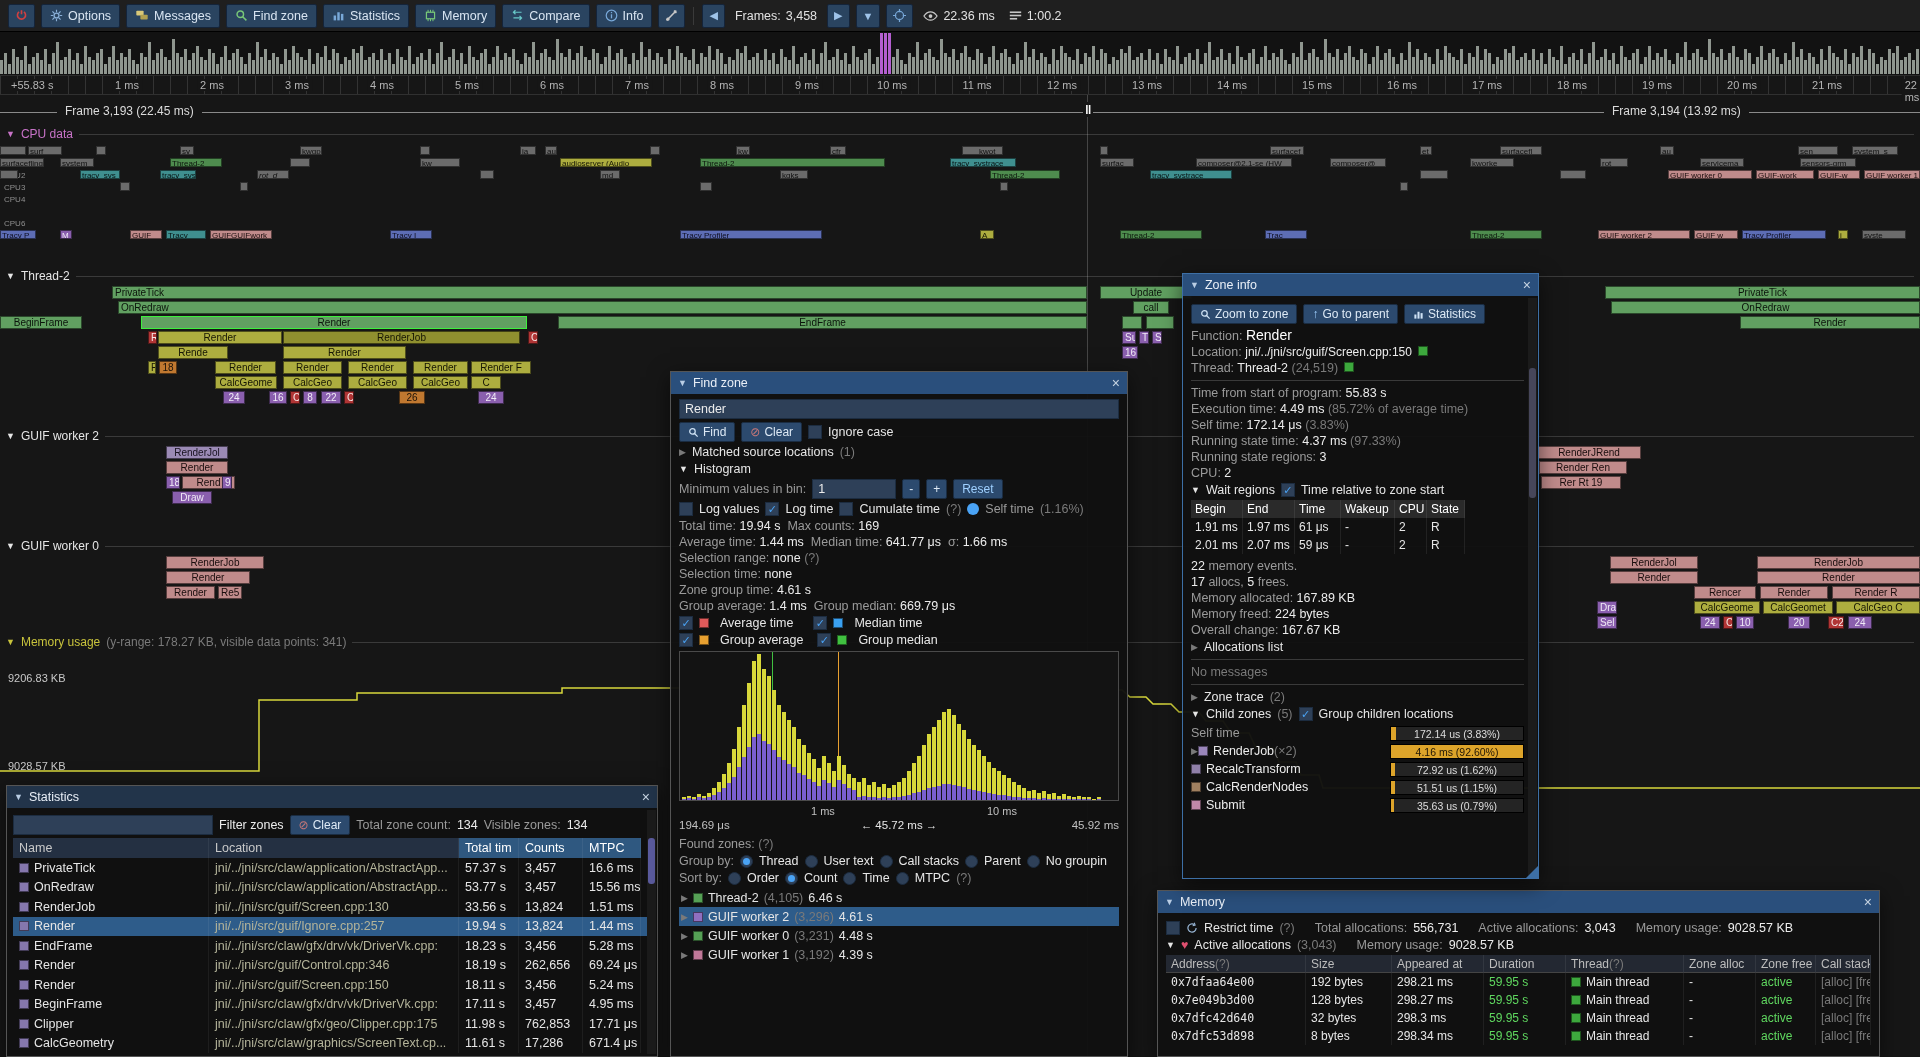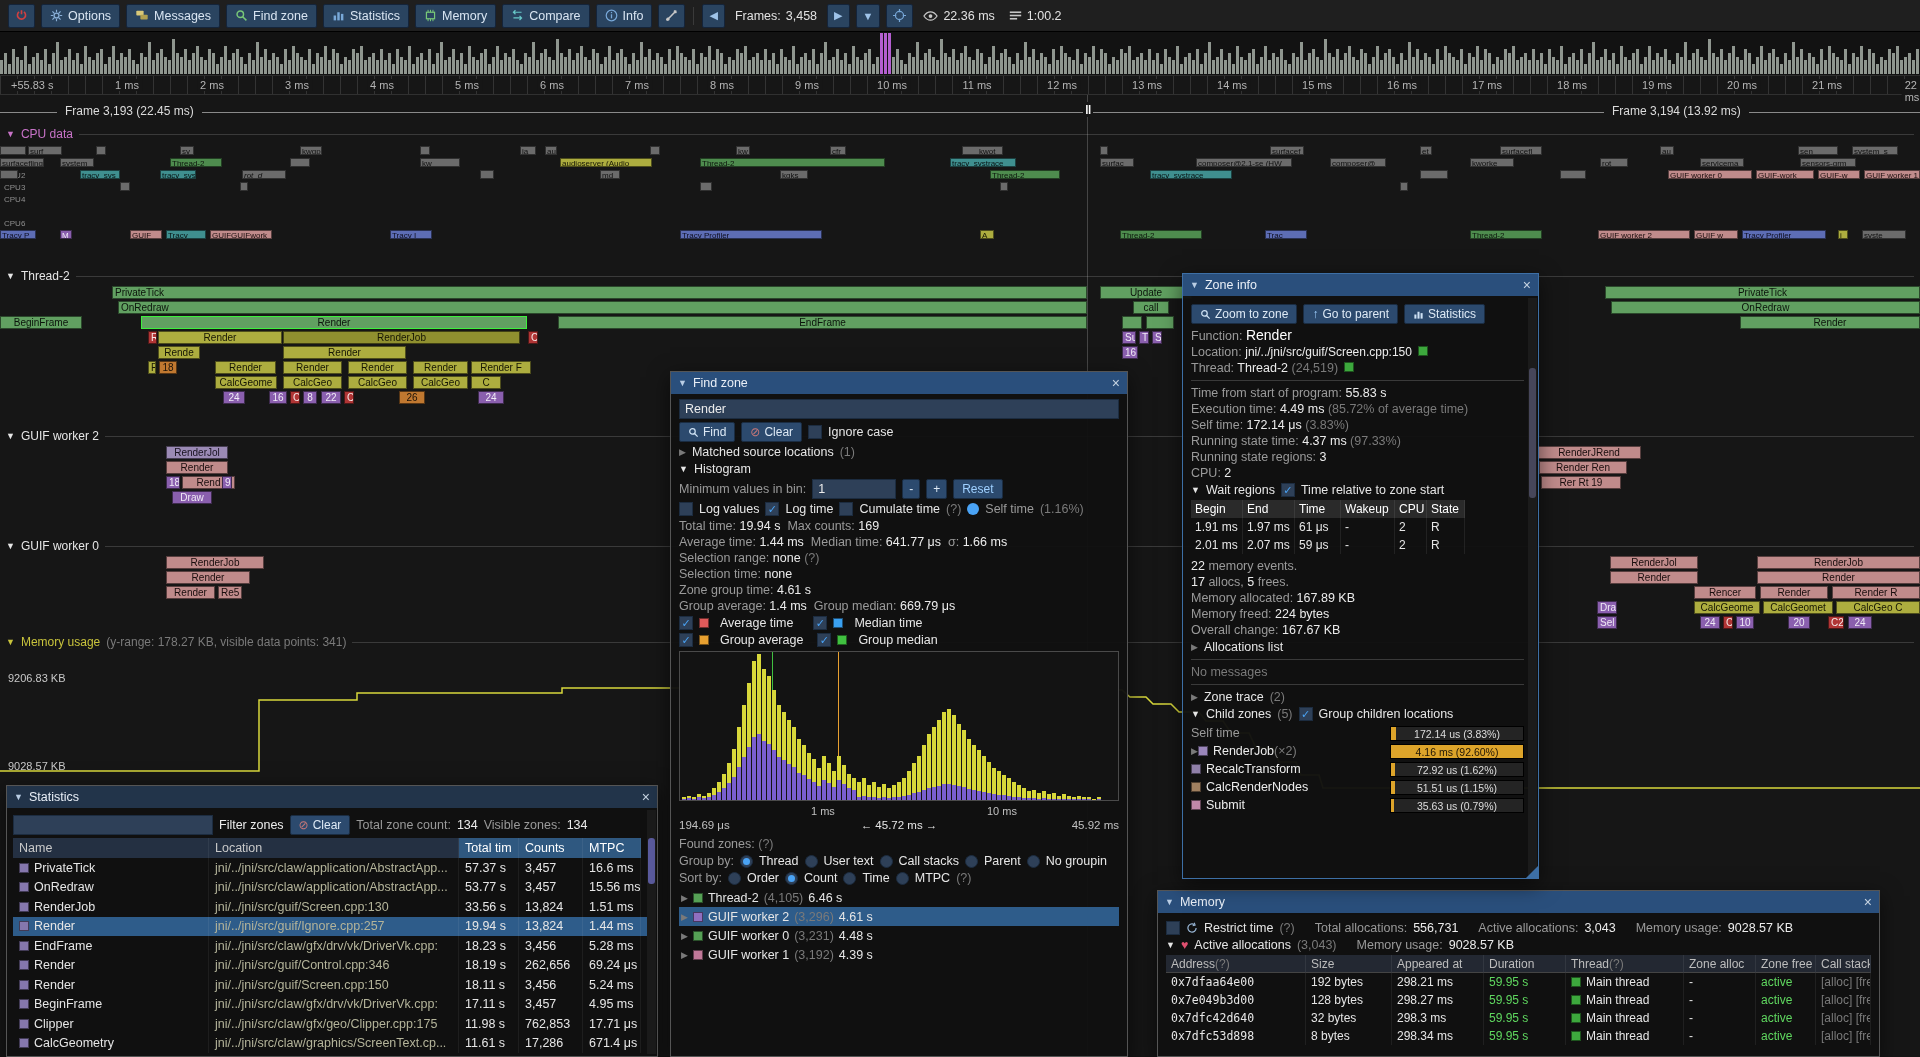--- a/index.html
+++ b/index.html
@@ -773,21 +773,21 @@
         <div class="czone zc-g" style="left: 1470px; width: 44px;">kworke</div>
         <div class="czone zc-g" style="left: 1600px; width: 28px;">rot</div>
         <div class="czone zc-g" style="left: 1700px; width: 44px;">servicema</div>
         <div class="czone zc-g" style="left: 1800px; width: 56px;">sensors-grm</div>
       </div>
       <div class="cpurow" style="top: 24px;">
         <span class="cpulabel">CPU2</span>
         <div class="czone zc-g" style="left: 0px; width: 18px;"></div>
         <div class="czone zc-tea" style="left: 80px; width: 40px;">tracy_sys</div>
         <div class="czone zc-tea" style="left: 160px; width: 36px;">tracy_systrace</div>
-        <div class="czone zc-g" style="left: 242px; width: 44px; font-style: italic;">rot_d</div>
+        <div class="czone zc-g" style="left: 257px; width: 32px; font-style: italic;">rot_d</div>
         <div class="czone zc-g" style="left: 480px; width: 14px;"></div>
         <div class="czone zc-g" style="left: 600px; width: 20px;">md</div>
         <div class="czone zc-g" style="left: 780px; width: 28px;">kgks</div>
         <div class="czone zc-grn" style="left: 990px; width: 70px;">Thread-2</div>
         <div class="czone zc-tea" style="left: 1150px; width: 82px;">tracy_systrace</div>
         <div class="czone zc-g" style="left: 1420px; width: 28px;"></div>
         <div class="czone zc-g" style="left: 1560px; width: 26px;"></div>
         <div class="czone zc-pnk" style="left: 1668px; width: 84px;">GUIF worker 0</div>
         <div class="czone zc-pnk" style="left: 1756px; width: 58px;">GUIF-work</div>
         <div class="czone zc-pnk" style="left: 1818px; width: 42px;">GUIF-w</div>
@@ -846,21 +846,21 @@
       <div class="zone zc-tgrn" style="left: 1122px; top: 30px; width: 20px;"></div>
       <div class="zone zc-tgrn" style="left: 1146px; top: 30px; width: 28px;"></div>
       <div class="zone zc-tgrn" style="left: 1740px; top: 30px; width: 180px;">Render</div>
       <div class="zone zc-red" style="left: 148px; top: 45px; width: 9px;">R</div>
       <div class="zone zc-ol" style="left: 158px; top: 45px; width: 124px;">Render</div>
       <div class="zone zc-ol2" style="left: 283px; top: 45px; width: 237px;">RenderJob</div>
       <div class="zone zc-red" style="left: 528px; top: 45px; width: 10px;">C</div>
       <div class="zone zc-pur" style="left: 1122px; top: 45px; width: 14px;">Su</div>
       <div class="zone zc-pur" style="left: 1139px; top: 45px; width: 10px;">T</div>
       <div class="zone zc-pur" style="left: 1152px; top: 45px; width: 10px;">S</div>
-      <div class="zone zc-ol" style="left: 158px; top: 60px; width: 42px;">Rende</div>
+      <div class="zone zc-ol" style="left: 158px; top: 60px; width: 70px;">Rende</div>
       <div class="zone zc-ol" style="left: 283px; top: 60px; width: 123px;">Render</div>
       <div class="zone zc-pur" style="left: 1122px; top: 60px; width: 16px;">16</div>
       <div class="zone zc-ol" style="left: 148px; top: 75px; width: 8px;">F</div>
       <div class="zone zc-org" style="left: 159px; top: 75px; width: 18px;">18</div>
       <div class="zone zc-ol" style="left: 215px; top: 75px; width: 61px;">Render</div>
       <div class="zone zc-ol" style="left: 283px; top: 75px; width: 59px;">Render</div>
       <div class="zone zc-ol" style="left: 348px; top: 75px; width: 59px;">Render</div>
       <div class="zone zc-ol" style="left: 413px; top: 75px; width: 55px;">Render</div>
       <div class="zone zc-ol" style="left: 471px; top: 75px; width: 60px;">Render F</div>
       <div class="zone zc-ol" style="left: 215px; top: 90px; width: 62px;">CalcGeome</div>

